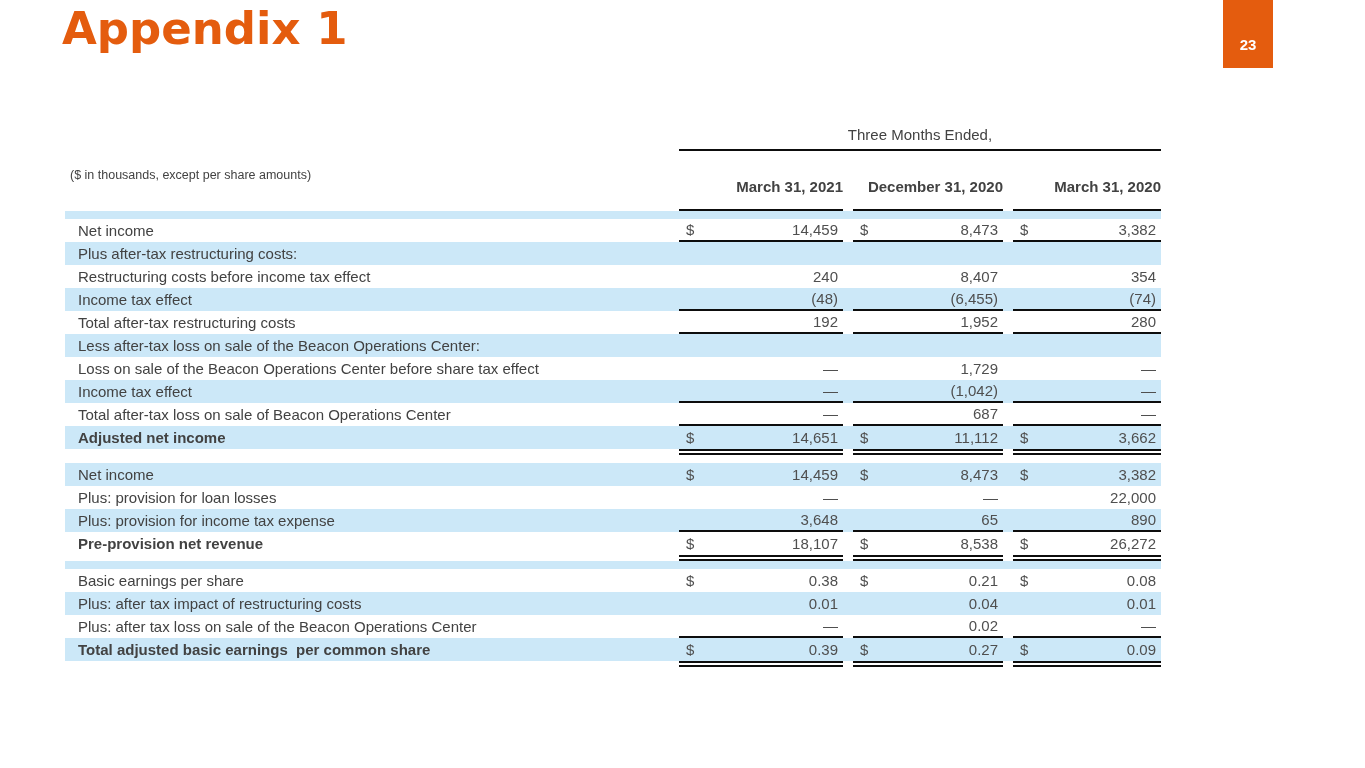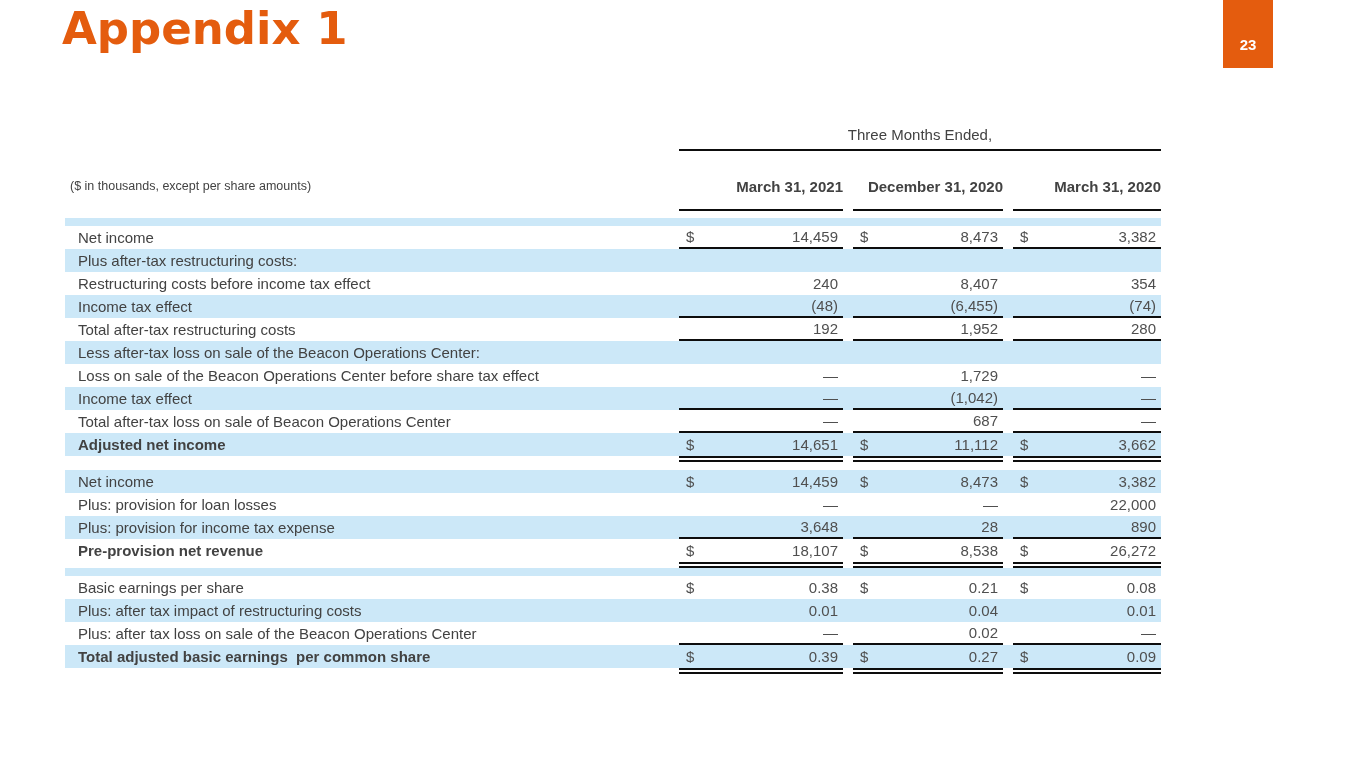--- a/index.html
+++ b/index.html
@@ -19,31 +19,31 @@
     font-family:"DejaVu Sans",sans-serif;font-weight:bold;font-size:30px;line-height:1.2;
     color:var(--accent-orange);white-space:nowrap;
   }
   .badge{
     position:absolute;left:1223px;top:0;width:50px;height:68px;
     background:var(--accent-orange);color:#fff;font-weight:bold;font-size:15px;
     display:flex;align-items:flex-end;justify-content:center;
     padding-bottom:15px;box-sizing:border-box;
   }
   .table-wrap{position:absolute;left:65px;top:122px;width:1096px;color:var(--text-dark)}
-  .unit-note{position:absolute;left:5px;top:57px;font-size:12.5px;color:var(--text-dark)}
+  .unit-note{position:absolute;left:5px;top:46px;font-size:12.5px;color:var(--text-dark)}
   .period{
     margin:4px 0 0 614px;width:482px;box-sizing:border-box;text-align:center;
     font-weight:normal;font-size:15px;padding-bottom:6px;
     border-bottom:2px solid var(--line-black);
   }
   .cols{display:flex;margin:27px 0 0 614px;font-weight:bold;font-size:15px}
   .cols .col{text-align:right;padding-bottom:14px;border-bottom:2px solid var(--line-black);box-sizing:border-box}
   .gap{width:10px;flex:none}
   .c0{width:164px;flex:none}.c1{width:150px;flex:none}.c2{width:148px;flex:none}
-  #rows{margin-top:7px}
+  #rows{}
   .spacer{height:8px}
   .shade{background:var(--row-blue)}
   .row{display:flex;height:23px;align-items:center;font-size:15px}
   .row.bold .lbl{font-weight:bold}
   .lbl{width:614px;flex:none;padding-left:13px;box-sizing:border-box;white-space:pre;overflow:hidden}
   .num{
     display:flex;justify-content:space-between;align-items:center;align-self:stretch;
     box-sizing:border-box;padding:0 5px 0 7px;color:#4f4f4f;
   }
   .num.rl{border-bottom:2px solid var(--line-black)}
@@ -257,21 +257,21 @@
         </div>
         <div class="row shade">
           <div class="lbl">Plus: provision for income tax expense</div>
           <div class="num c0 rl">
             <span></span>
             <span>3,648</span>
           </div>
           <div class="gap"></div>
           <div class="num c1 rl">
             <span></span>
-            <span>28</span>
+            <span>65</span>
           </div>
           <div class="gap"></div>
           <div class="num c2 rl">
             <span></span>
             <span>890</span>
           </div>
         </div>
         <div class="row bold">
           <div class="lbl">Pre-provision net revenue</div>
           <div class="num c0">

